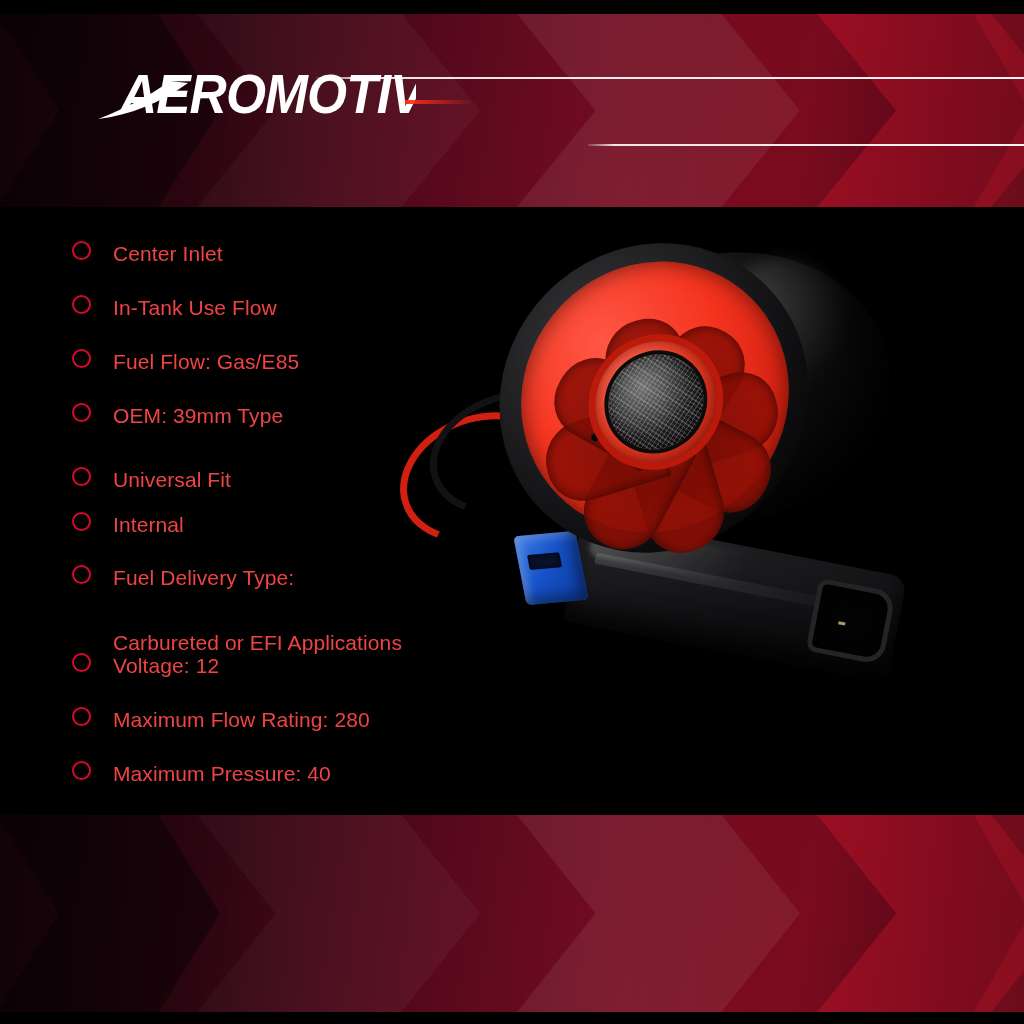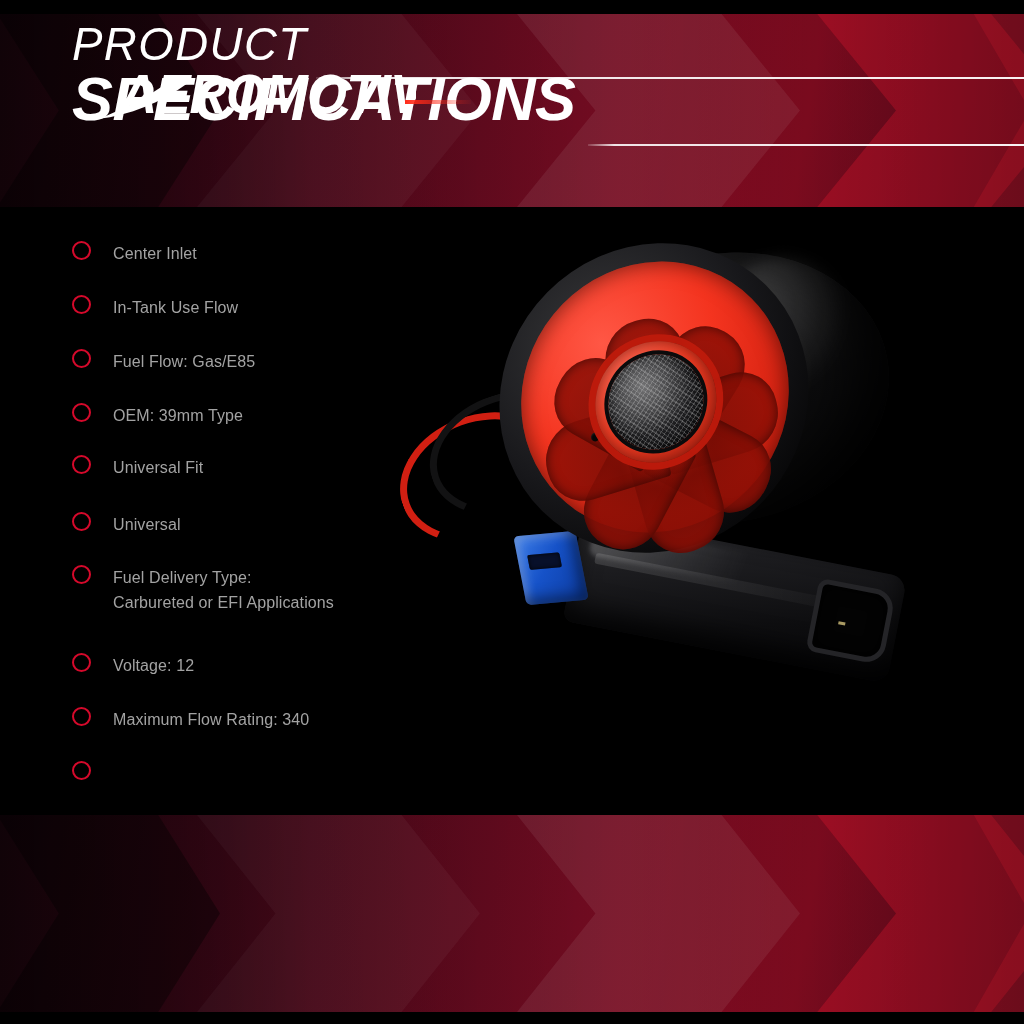--- a/index.html
+++ b/index.html
@@ -53,22 +53,22 @@
   .hline.l2 { left:588px; right:0; top:130px; }
 
   
   #spec-list { position:absolute; left:0; top:207px; width:460px; }
 
   .spec-row { position:relative; display:flex; align-items:flex-start; }
   .bullet {
     flex:0 0 auto; width:19px; height:19px; border-radius:50%;
     border:2px solid #d5092b; margin-left:72px; margin-right:22px;
   }
-  .spec-text { color:#a3a3a3; font-size:16px; line-height:25px; font-weight:400; letter-spacing:0.1px; }
-  .spec-text .l2 { display:block; }
+  .spec-text { color:#ef4444; font-size:21px; line-height:25px; font-weight:400; letter-spacing:0.1px; }
+  .spec-text .l2 { display:block;margin-top:40px; }
 
   
   #product { position:absolute; left:370px; top:215px; width:654px; height:600px; z-index:3; }
 
   
   .pump-body {
     position:absolute; left:180px; top:40px; width:340px; height:268px;
     border-radius:48% / 50%;
     background:linear-gradient(160deg,#2b2b2d 0%,#181819 30%,#0c0c0d 62%,#050505 100%);
     transform:rotate(-11deg);
@@ -204,64 +204,61 @@
     <div class="chev darkL"></div>
     <div class="chev c1"></div>
     <div class="chev c2"></div>
     <div class="chev c3"></div>
     <div class="chev c4"></div>
     <div class="vign"></div>
     <div class="hline l1"></div>
     <div class="hline l2"></div>
   </div>
 
-  <div class="title-wrap">
-    <div class="title-top">PRODUCT</div>
-    <div class="title-main">SPECIFICATIONS</div>
-  </div>
 
   <div id="spec-list">
       <div class="spec-row" style="position: absolute; top: 34px;">
         <div class="bullet" style="border-color: rgb(213, 9, 43);"></div>
         <div class="spec-text">Center Inlet</div>
       </div>
       <div class="spec-row" style="position: absolute; top: 88px;">
         <div class="bullet" style="border-color: rgb(213, 9, 43);"></div>
         <div class="spec-text">In-Tank Use Flow</div>
       </div>
       <div class="spec-row" style="position: absolute; top: 142px;">
         <div class="bullet" style="border-color: rgb(213, 9, 43);"></div>
         <div class="spec-text">Fuel Flow: Gas/E85</div>
       </div>
       <div class="spec-row" style="position: absolute; top: 196px;">
         <div class="bullet" style="border-color: rgb(213, 9, 43);"></div>
         <div class="spec-text">OEM: 39mm Type</div>
       </div>
-      <div class="spec-row" style="position: absolute; top: 248px;">
+      <div class="spec-row" style="position: absolute; top: 260px;">
         <div class="bullet" style="border-color: rgb(213, 9, 43);"></div>
         <div class="spec-text">Universal Fit</div>
       </div>
       <div class="spec-row" style="position: absolute; top: 305px;">
         <div class="bullet" style="border-color: rgb(213, 9, 43);"></div>
-        <div class="spec-text">Universal</div>
+        <div class="spec-text">Internal</div>
       </div>
       <div class="spec-row" style="position: absolute; top: 358px;">
         <div class="bullet" style="border-color: rgb(213, 9, 43);"></div>
         <div class="spec-text">Fuel Delivery Type:<span class="l2">Carbureted or EFI Applications</span></div>
       </div>
       <div class="spec-row" style="position: absolute; top: 446px;">
         <div class="bullet" style="border-color: rgb(213, 9, 43);"></div>
         <div class="spec-text">Voltage: 12</div>
       </div>
       <div class="spec-row" style="position: absolute; top: 500px;">
         <div class="bullet" style="border-color: rgb(213, 9, 43);"></div>
-        <div class="spec-text">Maximum Flow Rating: 340</div>
+        <div class="spec-text">Maximum Flow Rating: 280</div>
       </div>
       <div class="spec-row" style="position: absolute; top: 554px;">
         <div class="bullet" style="border-color: rgb(213, 9, 43);"></div>
+        <div class="spec-text">Maximum Pressure: 40</div>
       </div>
     </div>
 
   <div id="product">
     <div class="wire-red wire"></div>
     <div class="wire-black wire"></div>
 
     <div class="pump-body"></div>
 
     <div class="conn-black">

